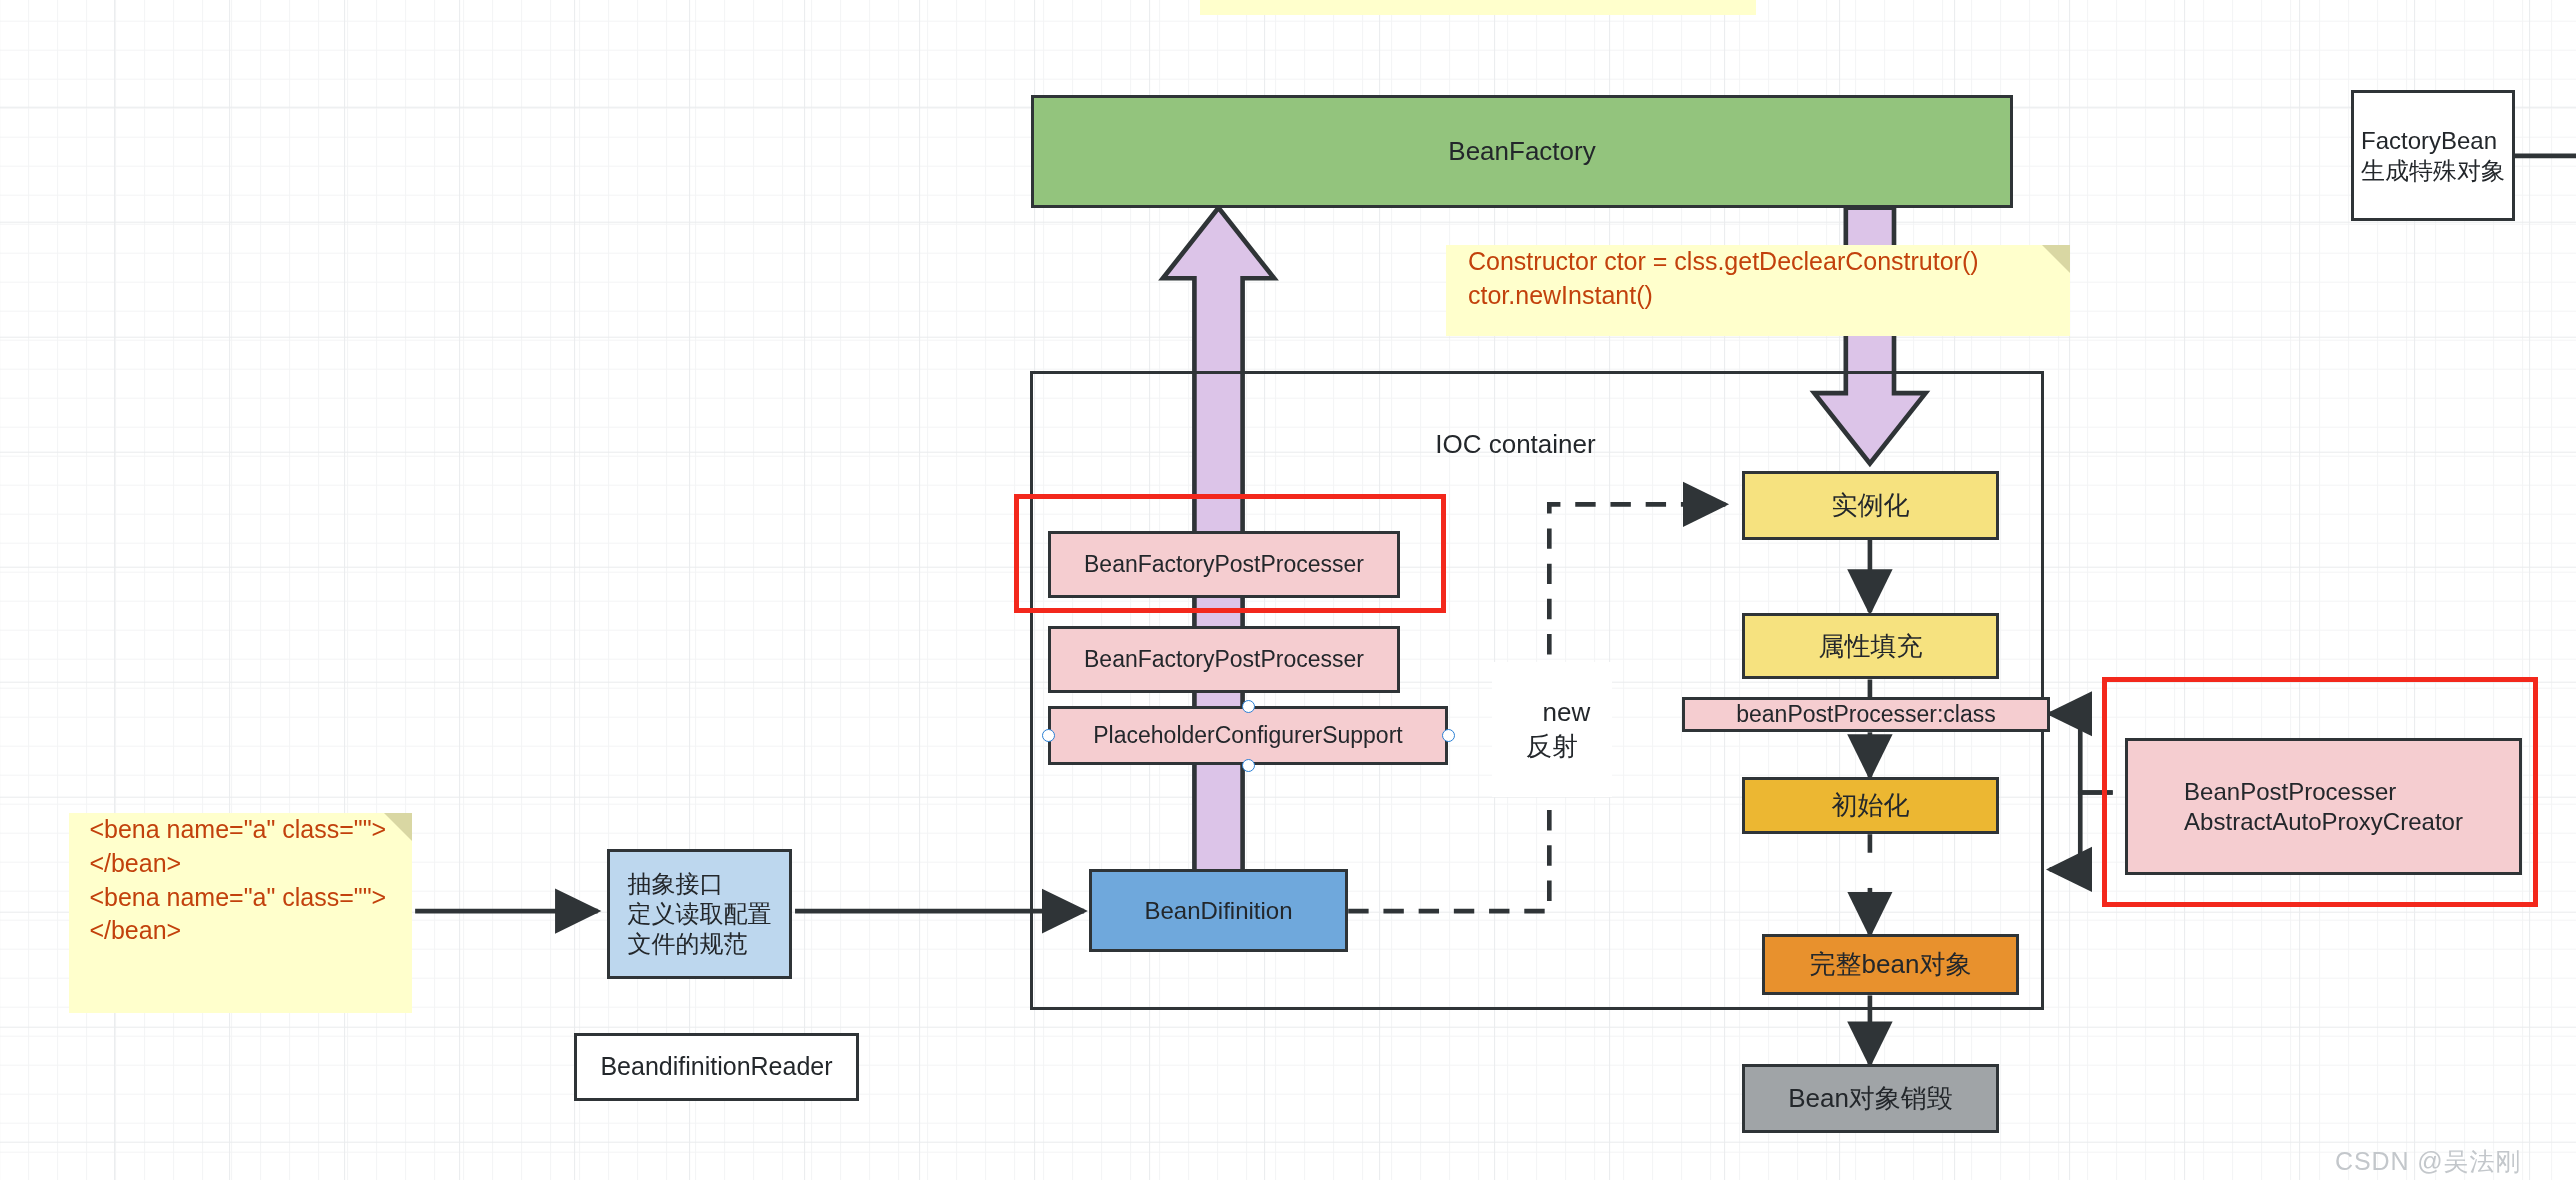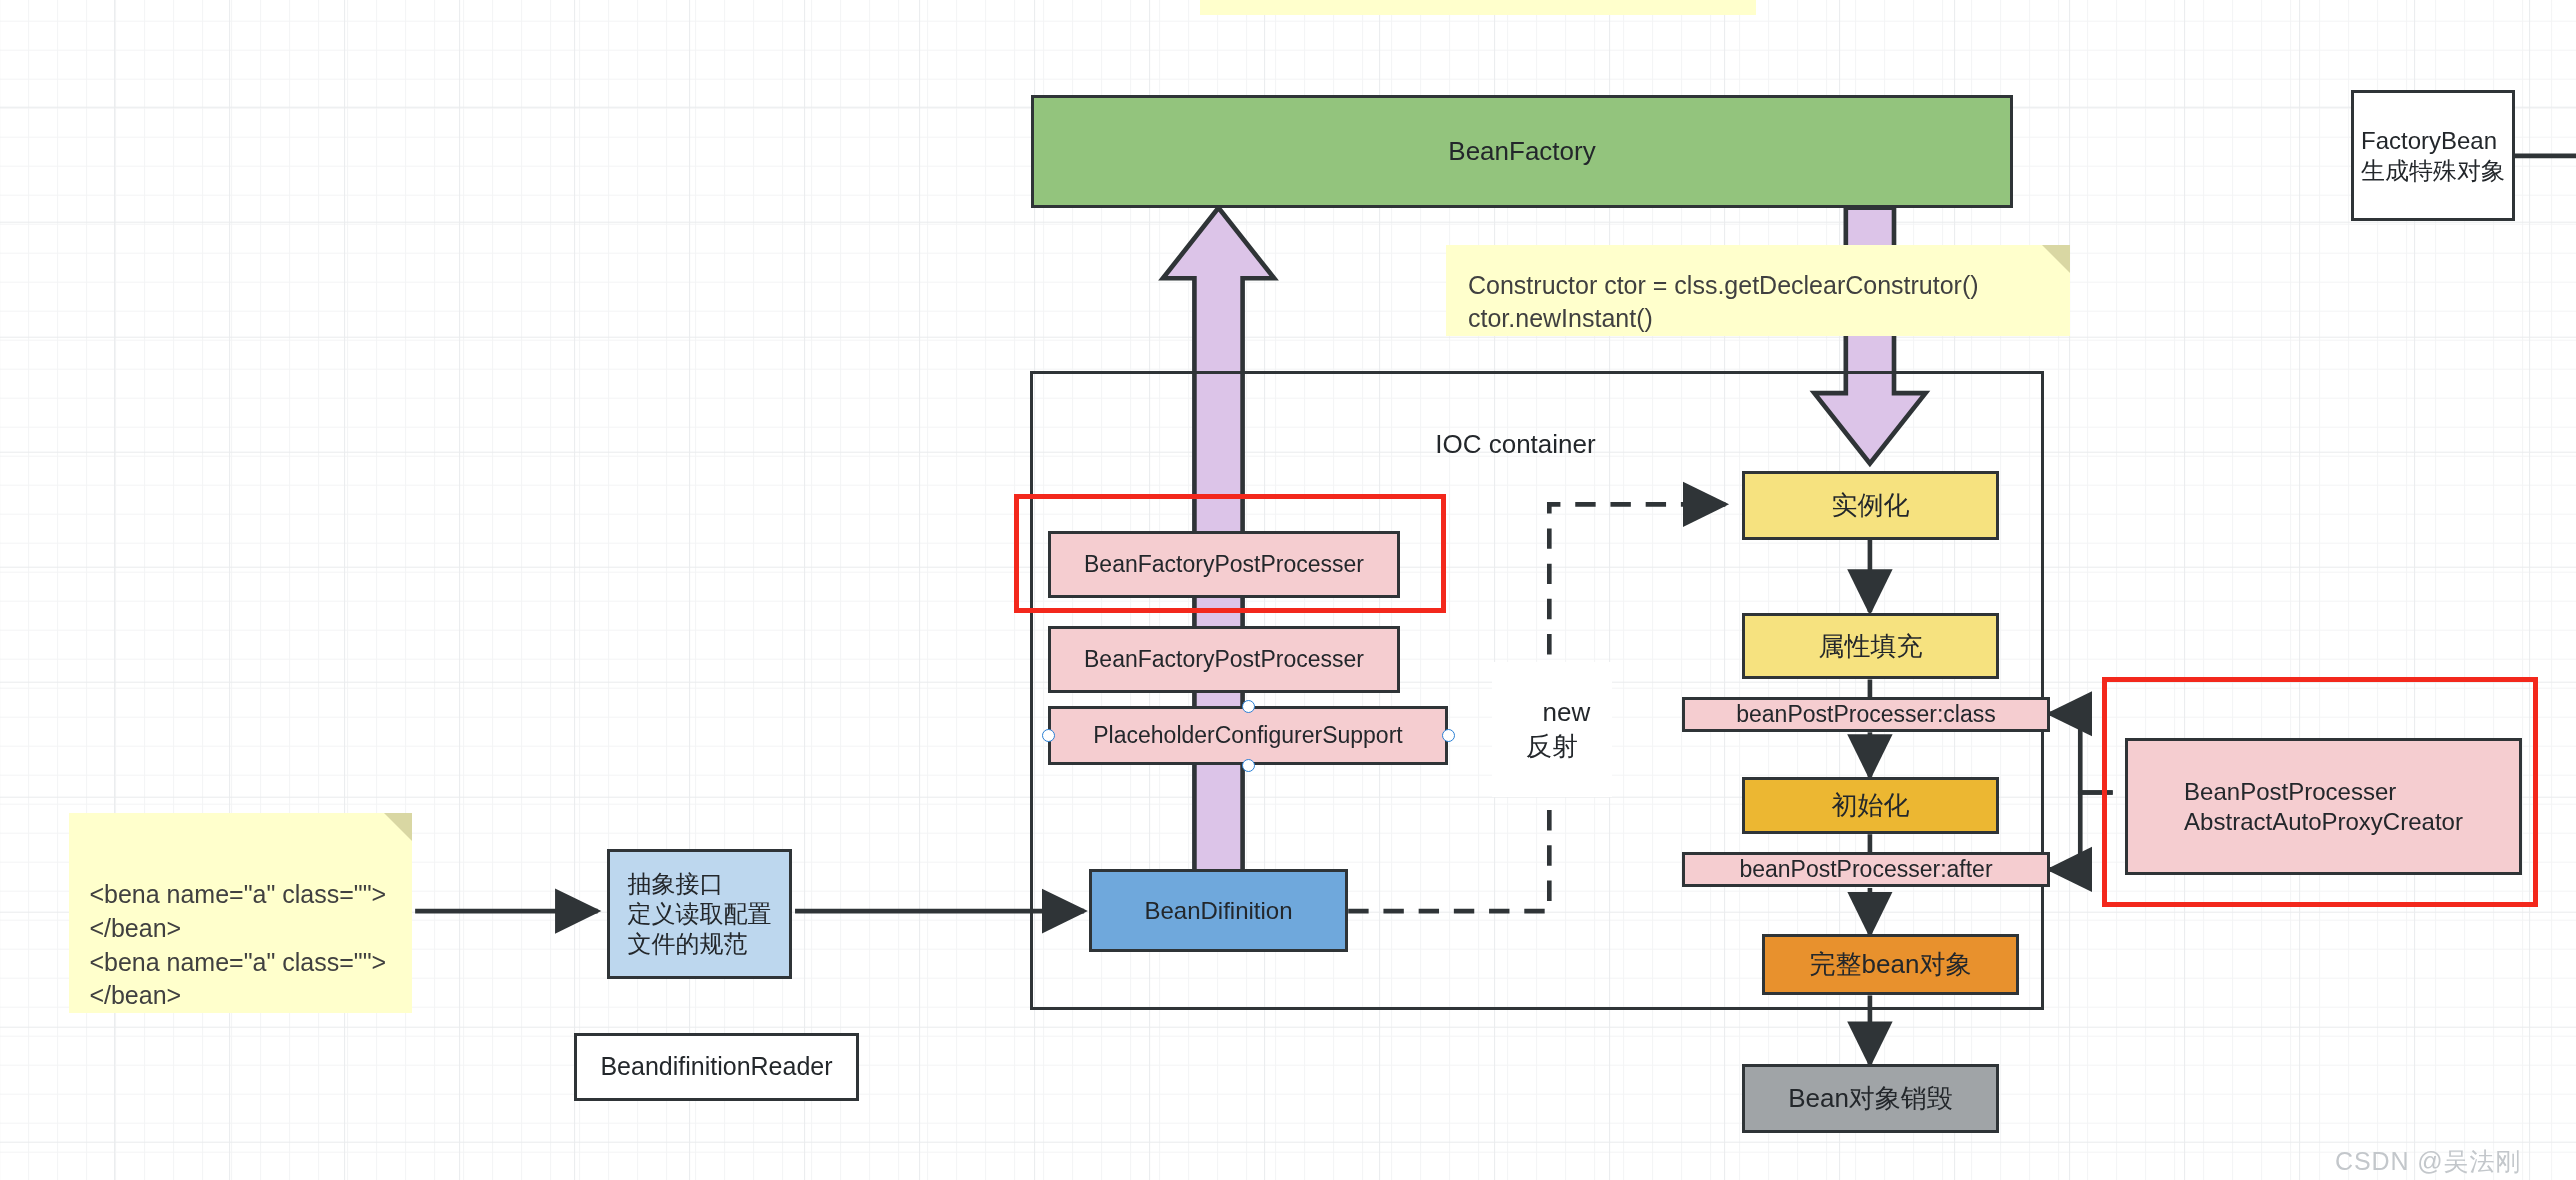--- a/index.html
+++ b/index.html
@@ -17,22 +17,22 @@
       linear-gradient(to right, #e9ebed 0.9px, transparent 0.9px),
       linear-gradient(to bottom, #e9ebed 0.9px, transparent 0.9px),
       linear-gradient(to right, #f3f4f5 0.9px, transparent 0.9px),
       linear-gradient(to bottom, #f3f4f5 0.9px, transparent 0.9px);
     background-size:115px 115px,115px 115px,29px 29px,29px 29px;
     background-position:-0.9px -8.3px,-0.9px -8.3px,-0.9px -8.3px,-0.9px -8.3px;
   }
   .node{position:absolute;box-sizing:border-box;display:flex;align-items:center;justify-content:center;
         color:#23272b;border:3.7px solid #2f3437;line-height:1.25;}
   .plain{border:3.7px solid #2f3437;background:#ffffff;}
-  .note{position:absolute;box-sizing:border-box;background:#ffffcc;color:#404040;
-        display:flex;align-items:flex-end;line-height:1.35;white-space:pre;}
+  .note{position:absolute;box-sizing:border-box;background:#ffffcc;color:#c2410c;
+        display:flex;align-items:flex-start;line-height:1.35;white-space:pre;}
   .note .fold{position:absolute;right:0;top:0;width:0;height:0;
         border-left:28px solid transparent;border-top:28px solid #d9d7a3;}
   .lbl{position:absolute;color:#23272b;text-align:center;line-height:1.3;white-space:pre;}
   .redbox{position:absolute;box-sizing:border-box;border:5.6px solid #f3281c;background:transparent;}
   .handle{position:absolute;width:13px;height:13px;border-radius:50%;
           background:#ffffff;border:1.9px solid #2a7fd4;box-sizing:border-box;}
   svg{position:absolute;left:0;top:0;overflow:visible;pointer-events:none;}
   .wm{position:absolute;color:#c3c7cb;font-size:25px;letter-spacing:0.9px;}
 </style>
 </head>
@@ -133,23 +133,20 @@
   </div>
 
   <div class="node" style="left:1682px;top:697px;width:368px;height:35px;background:#f5cdd0;font-size:23px;">
     <span>beanPostProcesser:class</span>
   </div>
 
   <div class="node" style="left:1742px;top:777px;width:257px;height:57px;background:#ecb732;font-size:26px;">
     <span>初始化</span>
   </div>
 
-  <div class="node" style="left:1682px;top:852px;width:368px;height:35px;background:#f5cdd0;font-size:23px;">
-    <span>beanPostProcesser:after</span>
-  </div>
 
   <div class="node" style="left:1742px;top:934px;width:257px;height:61px;background:#e8912d;font-size:26px;margin-left:20px;">
     <span>完整bean对象</span>
   </div>
 
   <div class="node" style="left:1742px;top:1064px;width:257px;height:69px;background:#a0a4a7;font-size:26px;">
     <span>Bean对象销毁</span>
   </div>
 
   <div class="redbox" style="left:2102px;top:677px;width:436px;height:230px;"></div>

